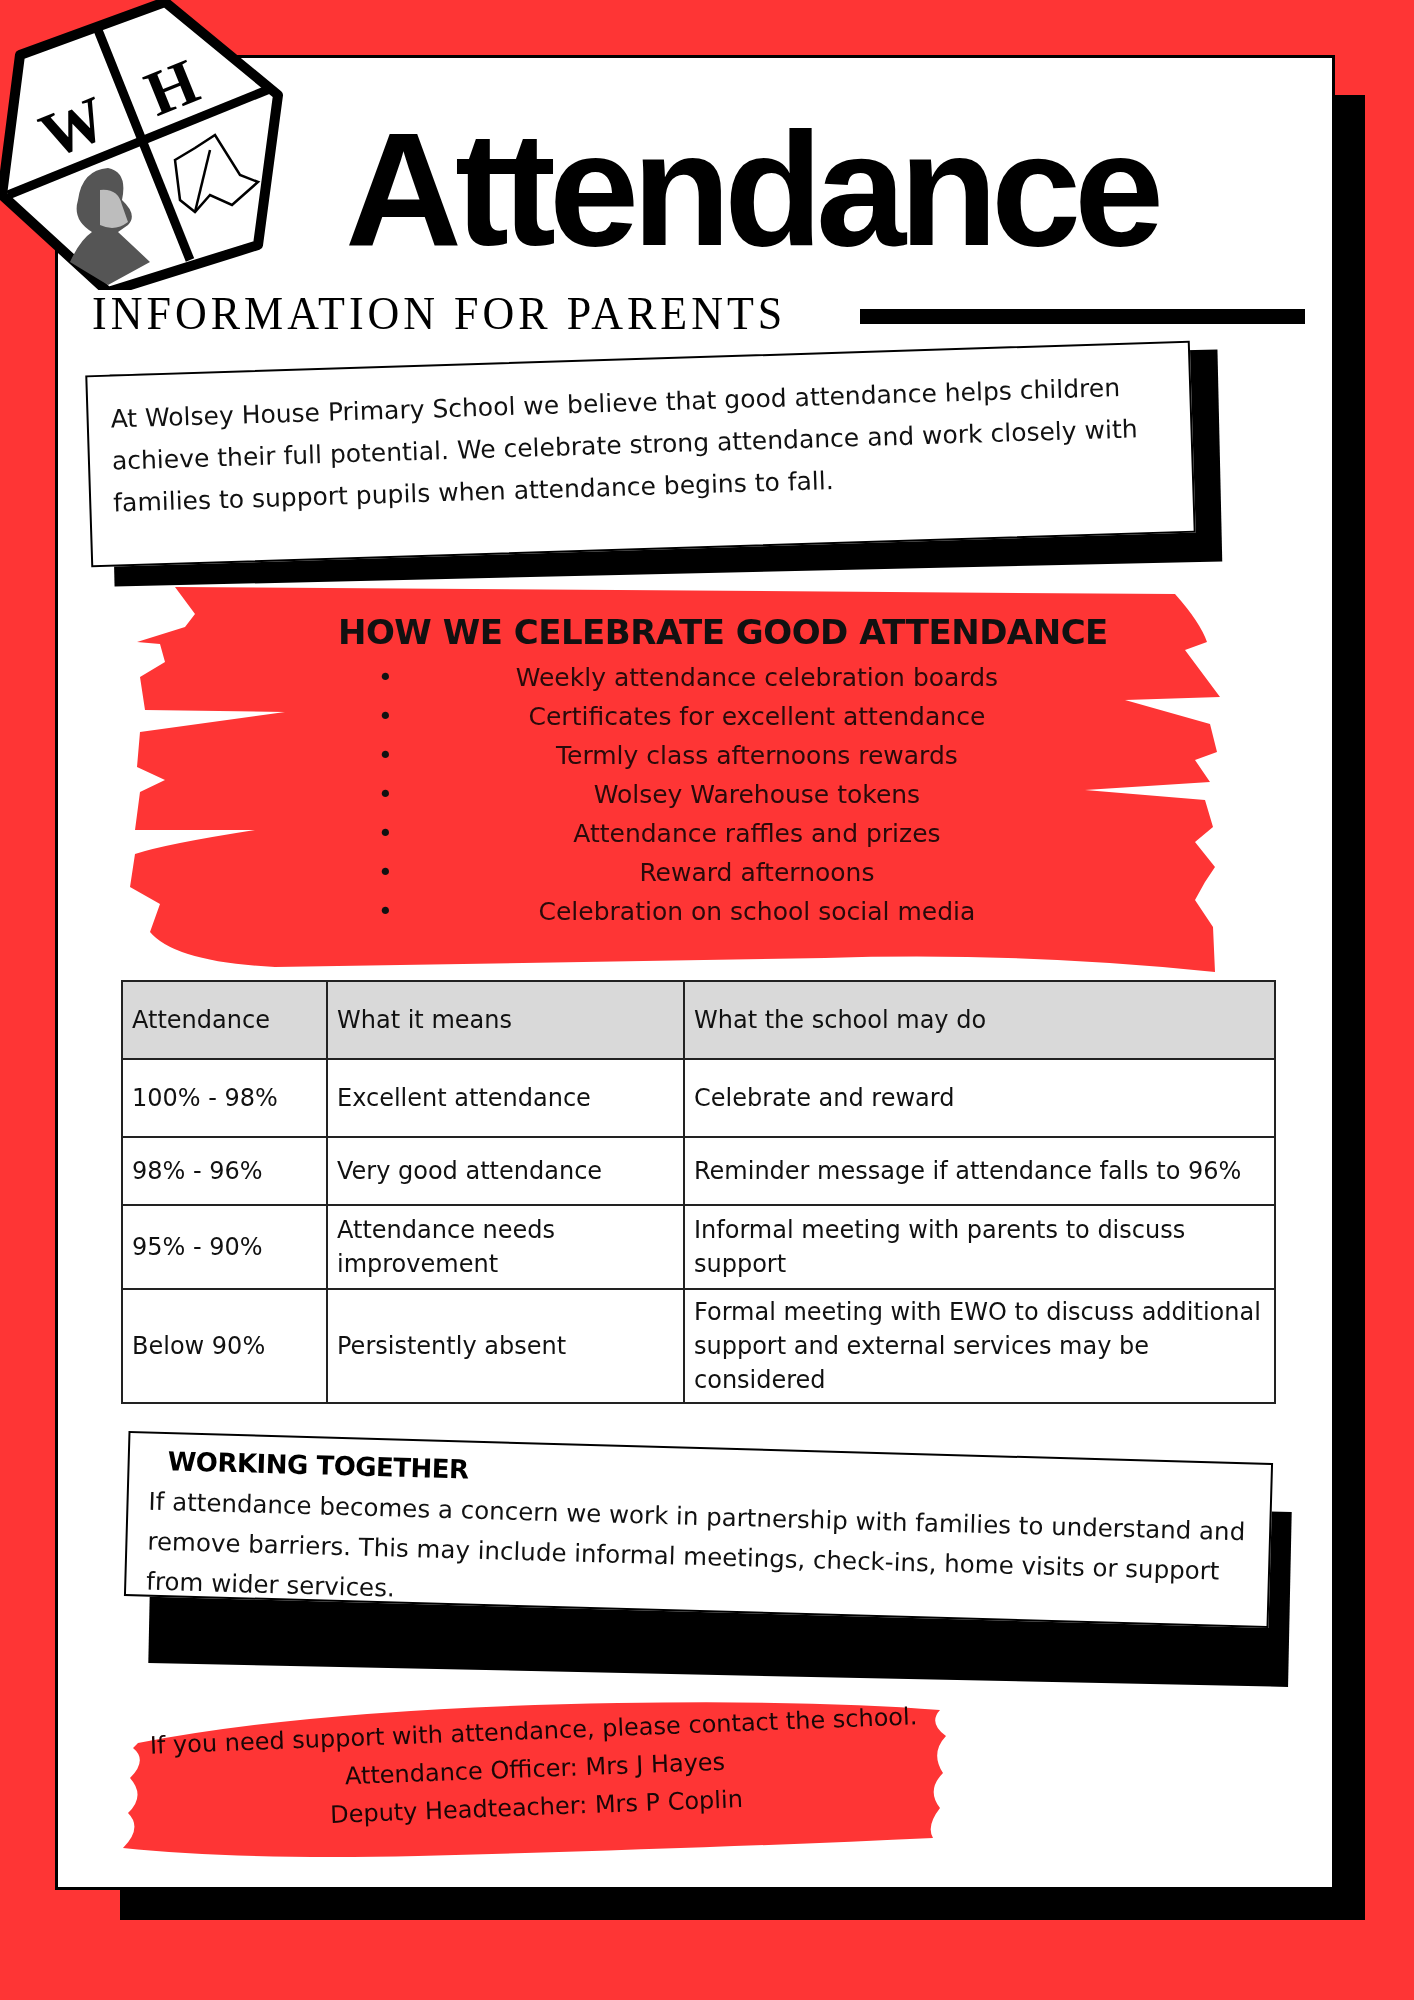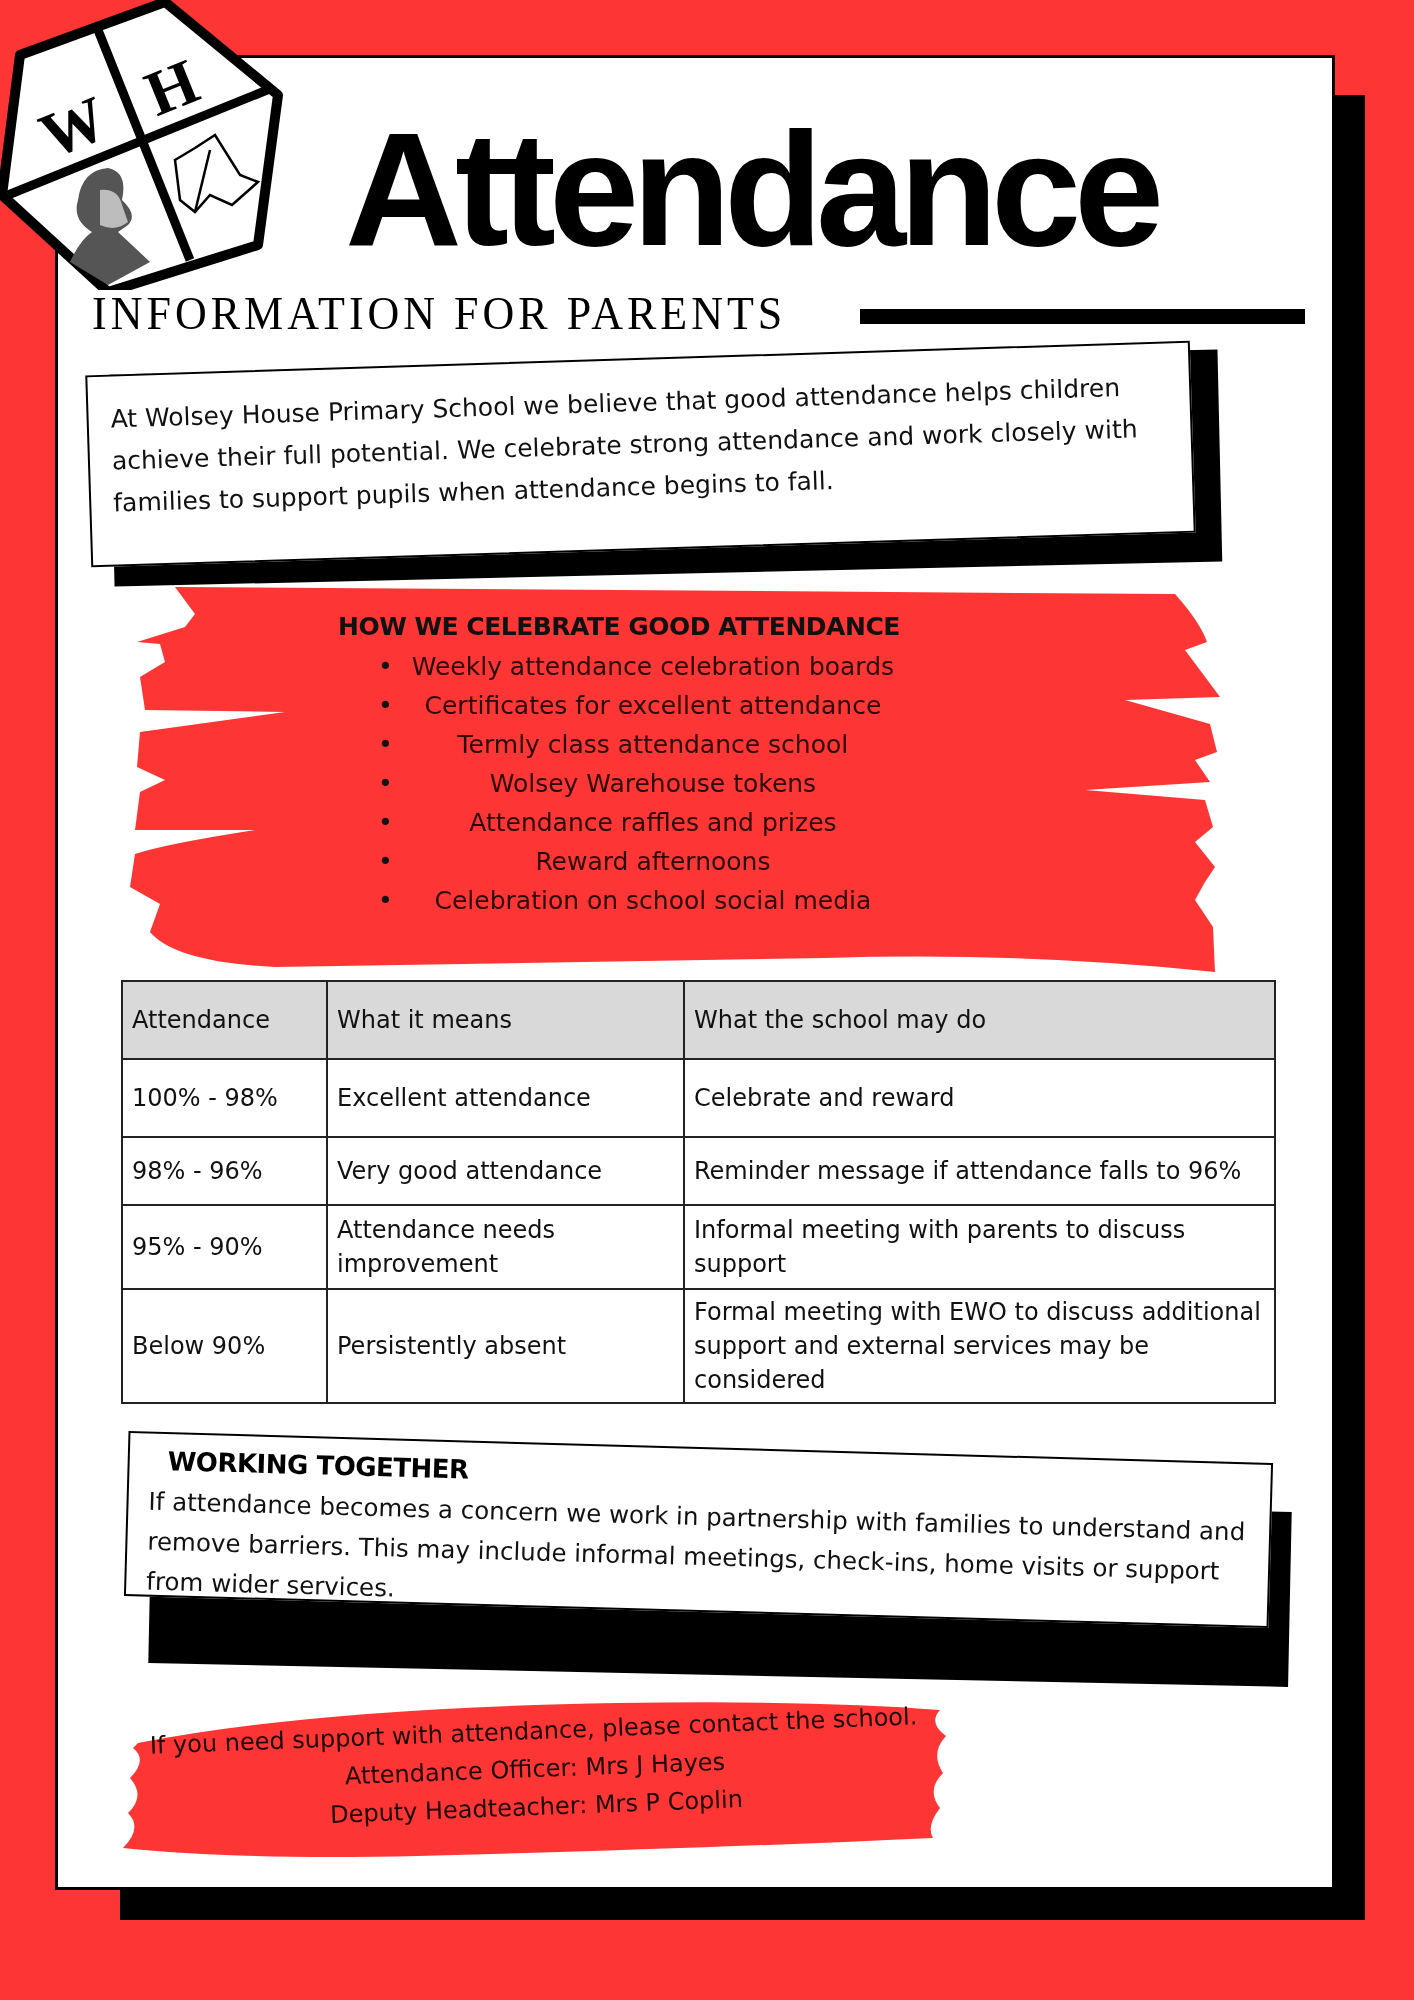--- a/index.html
+++ b/index.html
@@ -19,21 +19,21 @@
   
   .card-shadow { position: absolute; background: #000; }
   .card { position: absolute; background: #fff; border: 2px solid #000; }
   .intro-shadow { left: 112px; top: 362px; width: 1108px; height: 212px; transform: rotate(-1.3deg); }
   .intro-card { left: 88px; top: 358px; width: 1105px; height: 192px; transform: rotate(-1.8deg); padding: 22px 22px; }
   .intro-card p { font-size: 25px; line-height: 42px; font-family: "DejaVu Sans", sans-serif; color: #111; }
 
   
   .celebrate-bg { position: absolute; left: 125px; top: 582px; width: 1100px; height: 395px; }
   .celebrate { position: absolute; left: 338px; top: 612px; }
-  .celebrate h2 { font-family: "DejaVu Sans", sans-serif; font-weight: 700; font-size: 25px; letter-spacing: -0.5px; color: #111; margin-bottom: 6px; }
+  .celebrate h2 { font-family: "DejaVu Sans", sans-serif; font-weight: 700; font-size: 34px; letter-spacing: -0.5px; color: #111; margin-bottom: 6px; }
   .celebrate ul { list-style: none; margin-left: 40px; }
   .celebrate li { font-size: 25px; line-height: 39px; color: #2a0a0a; position: relative; padding-left: 28px; text-align: center; }
   .celebrate li::before { content: "•"; position: absolute; left: 0; top: 0; color: #111; }
 
   
   .att-table { position: absolute; left: 121px; top: 980px; width: 1155px; border-collapse: collapse; font-family: "DejaVu Sans", sans-serif; font-size: 24px; color: #111; }
   .att-table th, .att-table td { border: 2px solid #222; text-align: left; font-weight: 400; padding: 0 9px; vertical-align: middle; line-height: 34px; }
   .att-table th { background: #d9d9d9; height: 78px; }
   .att-table td { background: #fff; }
   .att-table col.c1 { width: 205px; } .att-table col.c2 { width: 357px; }
@@ -81,21 +81,21 @@
 </div>
 
 <svg class="celebrate-bg" viewBox="0 0 1100 395" preserveAspectRatio="none">
   <path fill="#fe3535" d="M50,5 L1050,12 Q1075,40 1082,60 L1060,68 L1095,115 L1000,118 L1085,142 L1092,170 L1070,178 L1085,200 L960,208 L1080,218 L1088,245 L1070,260 L1090,285 L1080,300 L1070,318 L1088,345 L1090,390 Q900,370 700,376 L150,385 Q50,380 25,350 L35,322 L5,305 L10,272 Q40,262 130,248 L10,248 L15,210 L40,198 L12,185 L15,150 L160,130 L20,128 L15,95 L40,80 L35,62 L12,60 L60,45 L70,32 Z"></path>
 </svg>
 <div class="celebrate">
   <h2>HOW WE CELEBRATE GOOD ATTENDANCE</h2>
   <ul>
     <li>Weekly attendance celebration boards</li>
     <li>Certificates for excellent attendance</li>
-    <li>Termly class attendance school</li>
+    <li>Termly class afternoons rewards</li>
     <li>Wolsey Warehouse tokens</li>
     <li>Attendance raffles and prizes</li>
     <li>Reward afternoons</li>
     <li>Celebration on school social media</li>
   </ul>
 </div>
 
 <table class="att-table">
   <colgroup>
       <col class="c1">

